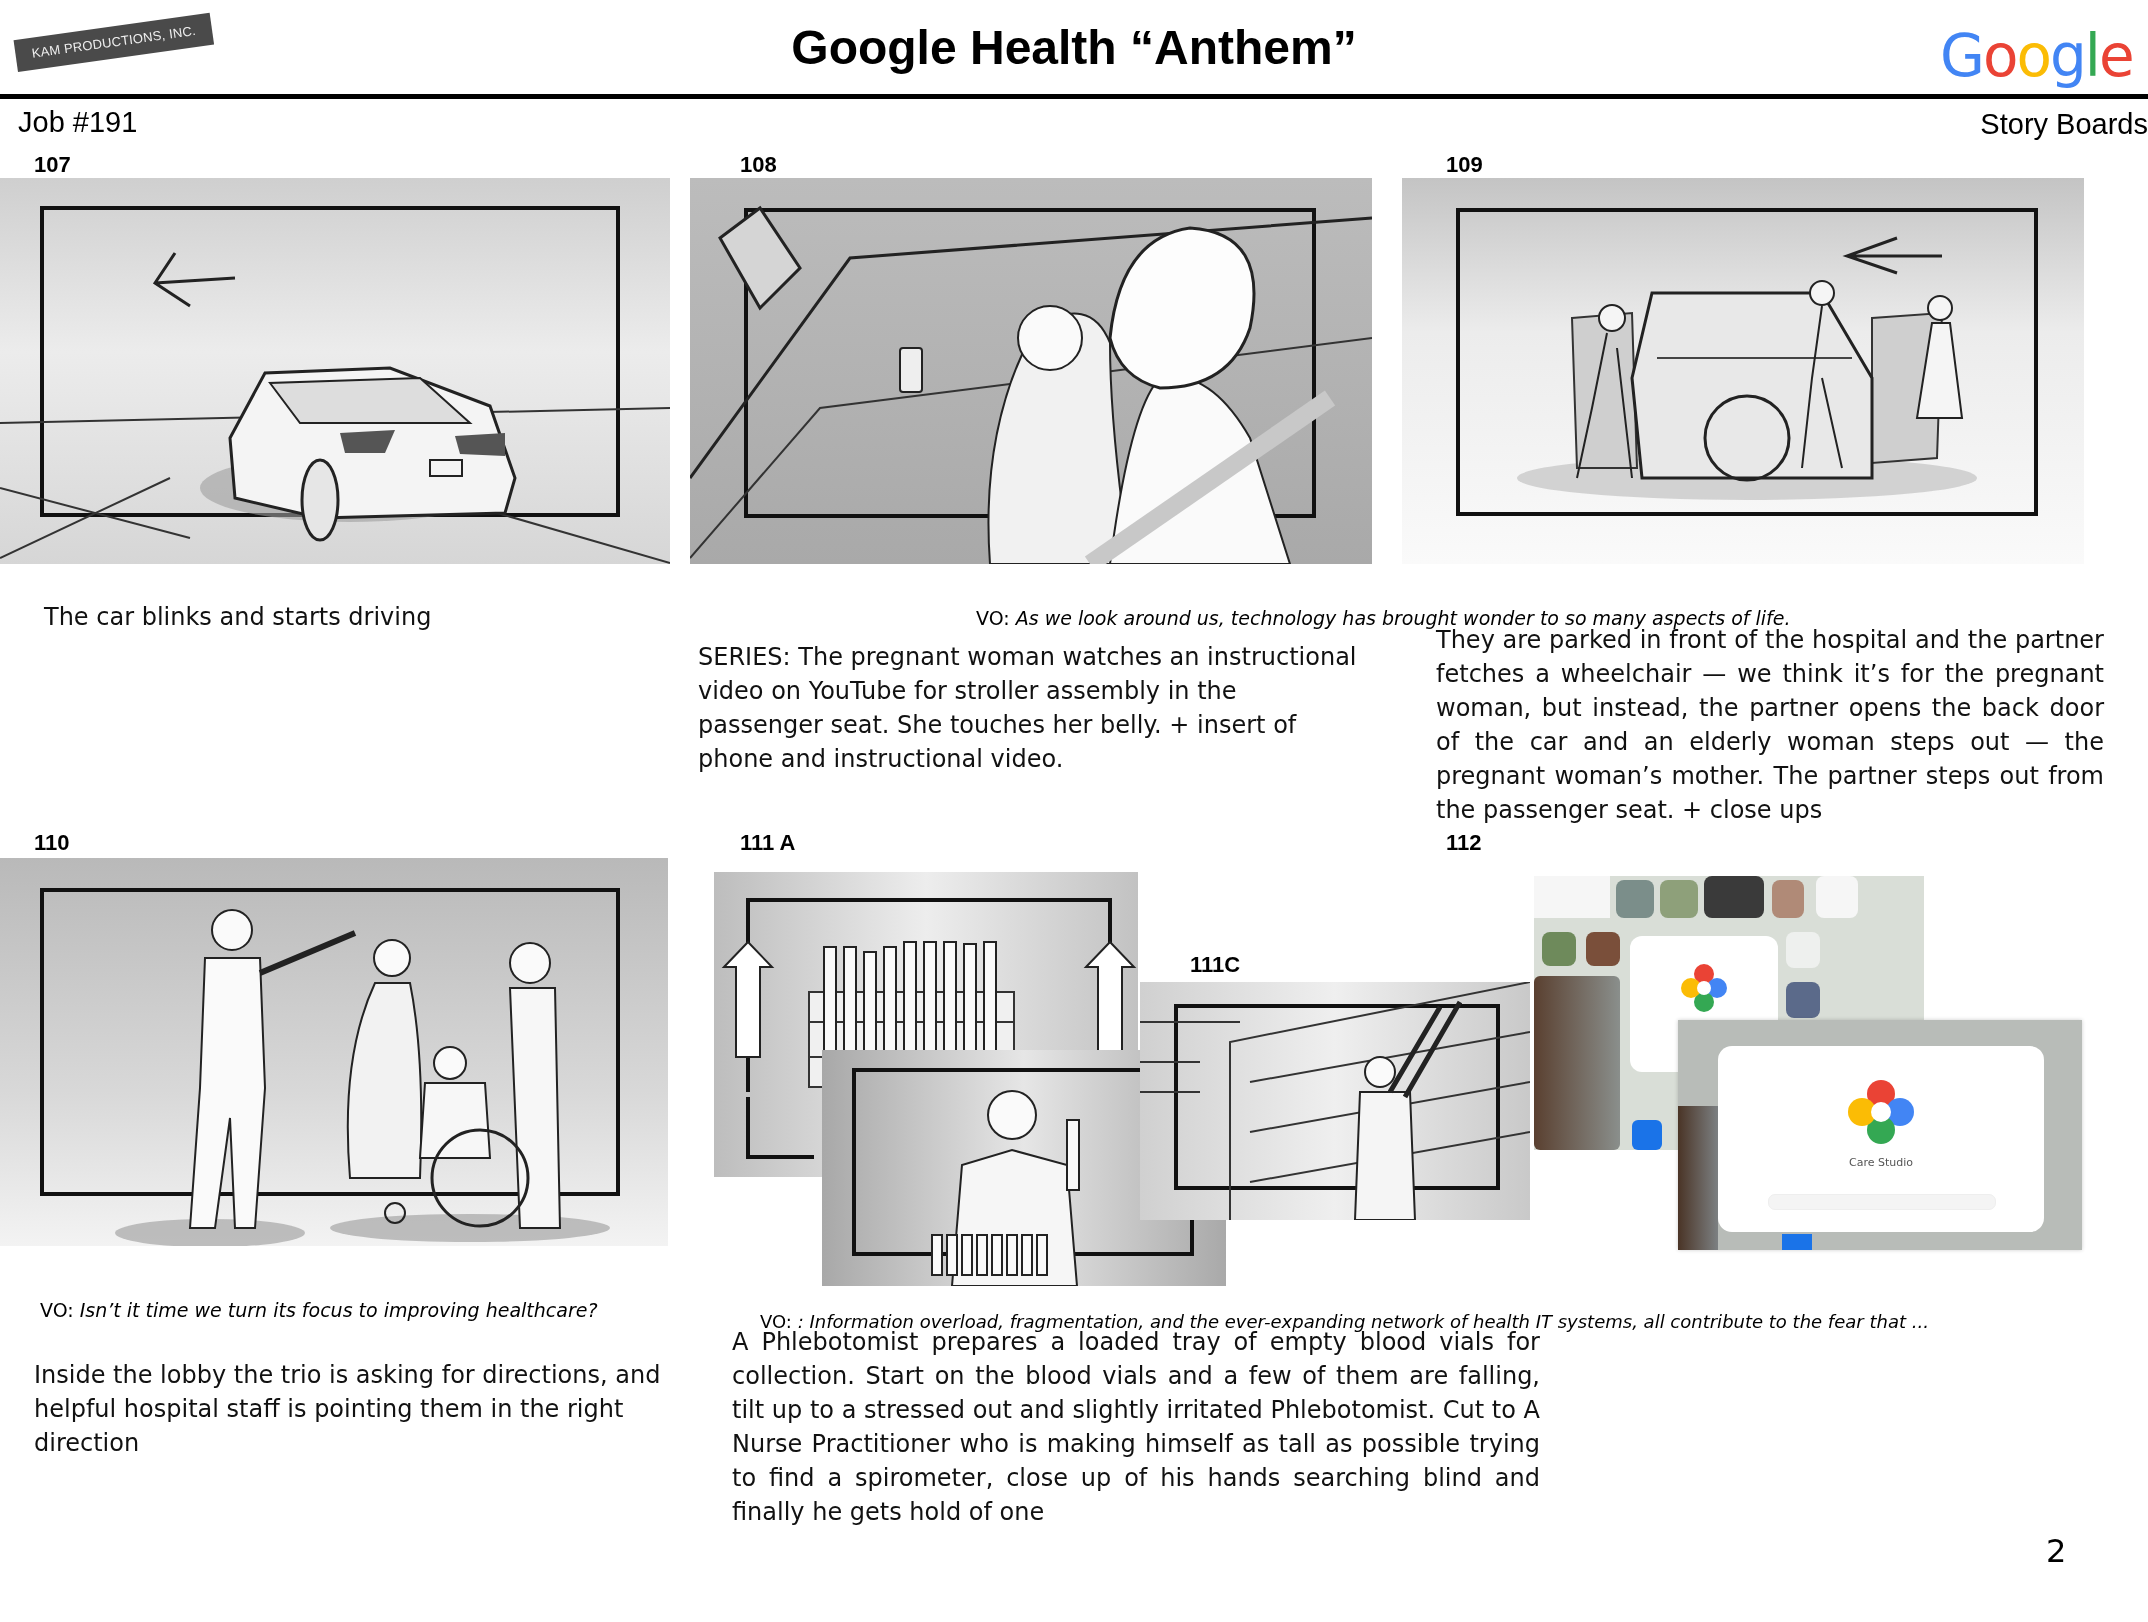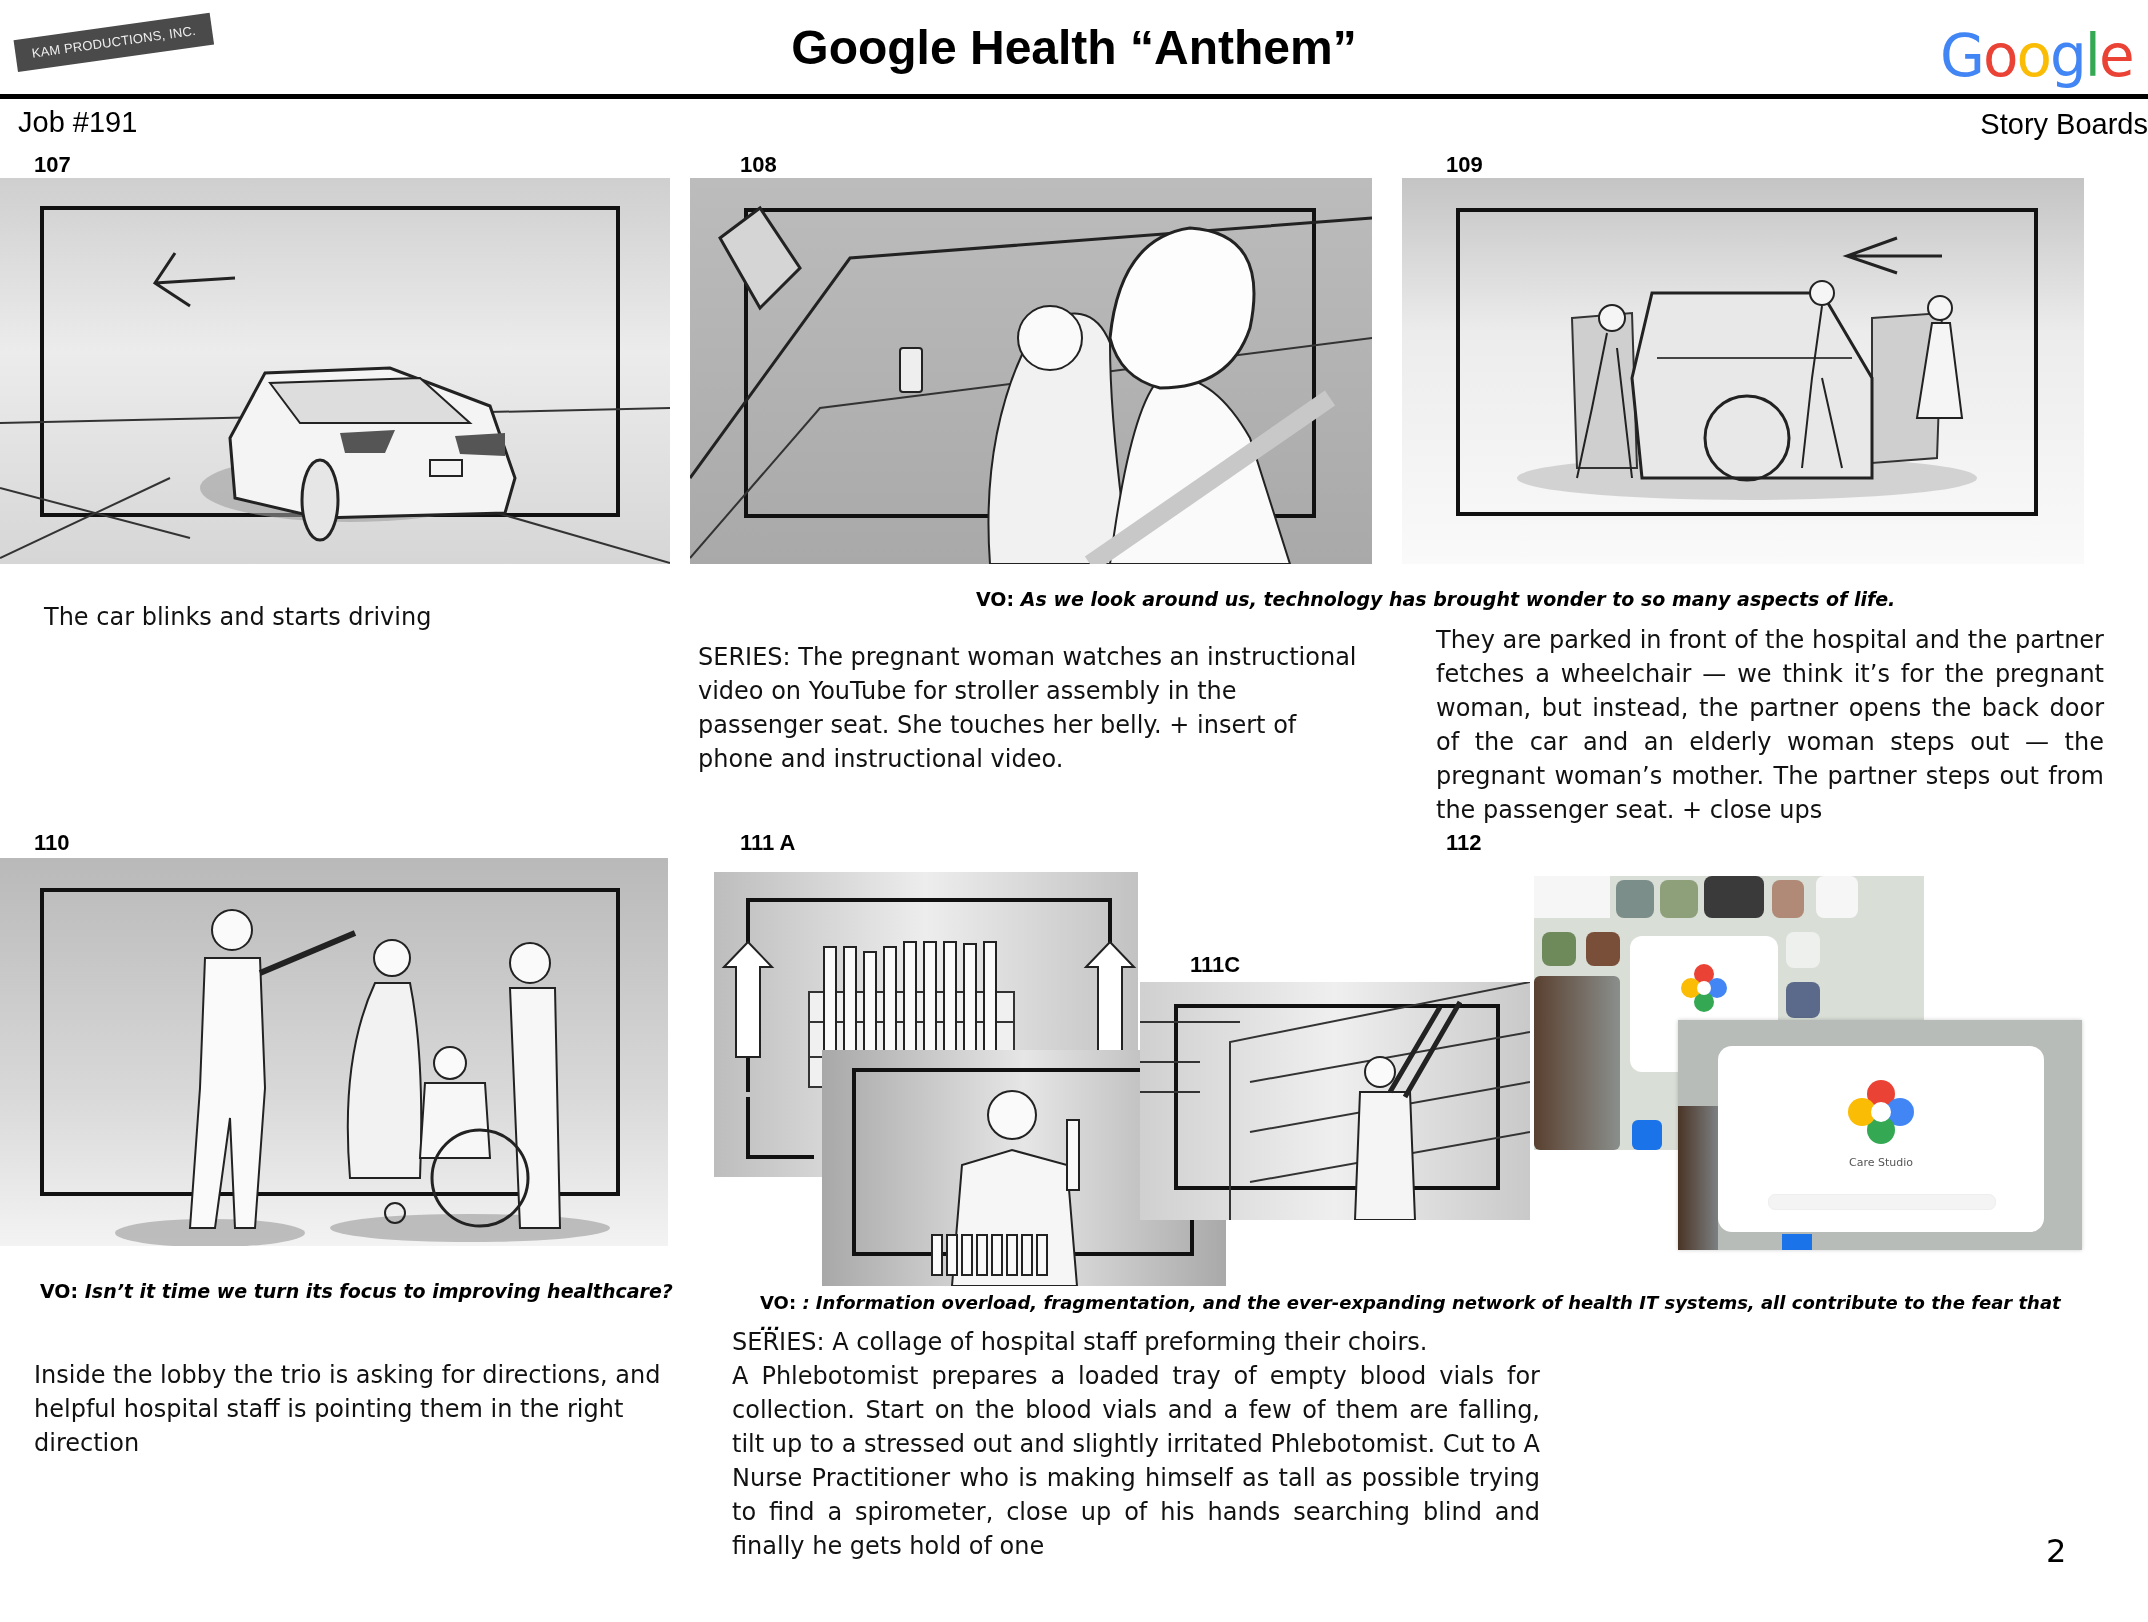--- a/index.html
+++ b/index.html
@@ -8,21 +8,21 @@
   .logo-kam{left:18px;top:40px;width:198px;height:32px;background:#4a4a4a;color:#eee;font-size:13px;line-height:32px;text-align:center;transform:rotate(-8deg);transform-origin:left bottom;letter-spacing:.2px;}
   .title{left:0;width:2148px;top:20px;text-align:center;font-size:48px;font-weight:bold;}
   .glogo{left:1940px;top:22px;font-size:58px;letter-spacing:-2px;font-family:"DejaVu Sans",sans-serif;text-align:right;}
   .rule{left:0;top:94px;width:2148px;height:5px;background:#000;}
   .job{left:18px;top:106px;font-size:29px;}
   .sb{right:0;top:108px;font-size:29px;}
   .lbl{font-size:22px;font-weight:bold;font-family:"Liberation Sans",sans-serif;}
   .panel{background:linear-gradient(180deg,#cfcfcf 0%,#ececec 45%,#d6d6d6 100%);overflow:hidden;}
   .frame{position:absolute;border:4px solid #111;}
   .desc{font-size:24px;line-height:34px;font-family:"DejaVu Sans",sans-serif;color:#111;}
-  .vo{font-size:19px;font-weight:bold;font-family:"DejaVu Sans",sans-serif;}
+  .vo{font-size:19px;font-weight:normal;font-family:"DejaVu Sans",sans-serif;margin-top:19px;}
   .vo i{font-style:italic;}
   .just{text-align:justify;}
   svg{position:absolute;left:0;top:0;}
 </style>
 </head>
 <body>
 
 <div class="abs logo-kam">KAM PRODUCTIONS, INC.</div>
 <div class="abs title">Google Health “Anthem”</div>
 <div class="abs glogo">
@@ -215,17 +215,16 @@
   <span>VO:</span>
   <i>Isn’t it time we turn its focus to improving healthcare?</i>
 </div>
 <div class="abs desc" style="left:34px;top:1358px;width:690px;">Inside the lobby the trio is asking for directions, and helpful hospital staff is pointing them in the right direction</div>
 
 <div class="abs vo" style="left:760px;top:1292px;width:1320px;font-size:18px;">
   <span>VO:</span>
   <i>: Information overload, fragmentation, and the ever-expanding network of health IT systems, all contribute to the fear that ...</i>
 </div>
 <div class="abs desc" style="left:732px;top:1325px;width:808px;">
-  <div>SERIES: A collage of hospital staff preforming their choirs.</div>
   <div class="just">A Phlebotomist prepares a loaded tray of empty blood vials for collection. Start on the blood vials and a few of them are falling, tilt up to a stressed out and slightly irritated Phlebotomist. Cut to A Nurse Practitioner who is making himself as tall as possible trying to find a spirometer, close up of his hands searching blind and finally he gets hold of one</div>
 </div>
 
 <div class="abs" style="left:2046px;top:1532px;font-size:32px;font-family:'DejaVu Sans',sans-serif;">2</div>
 
 </body></html>

